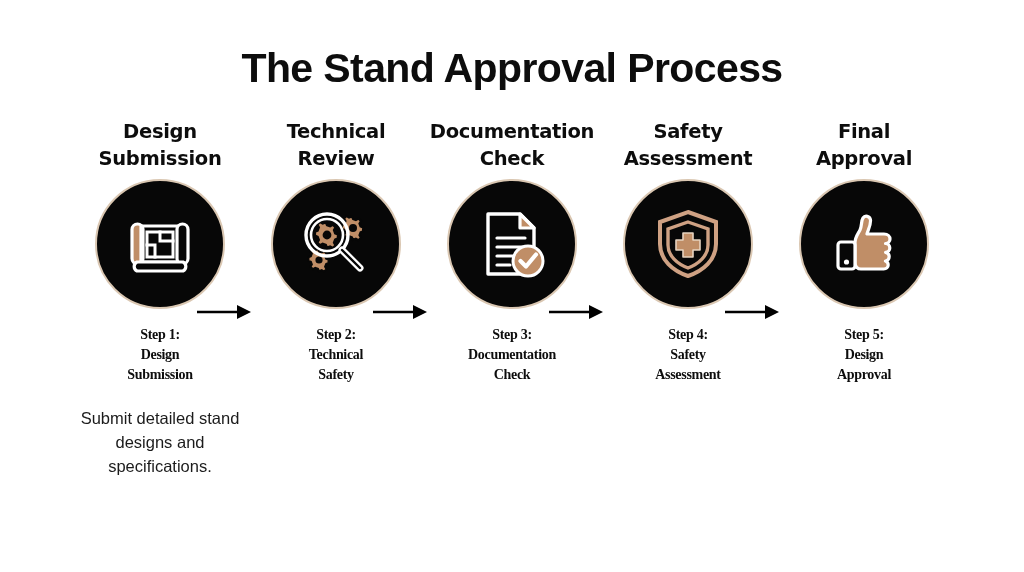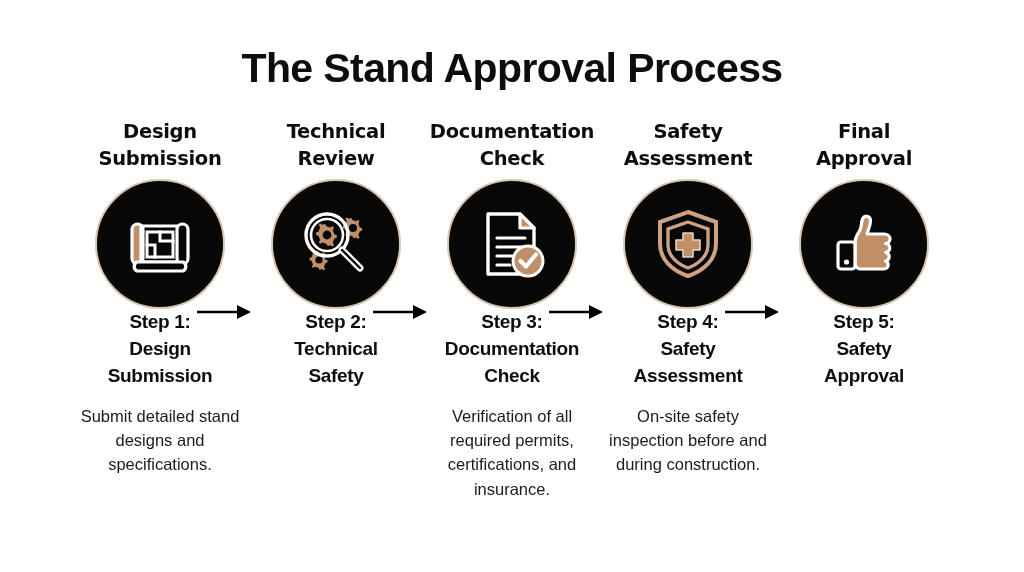--- a/index.html
+++ b/index.html
@@ -101,33 +101,33 @@
   .arrow {
     position: absolute;
     top: 122px;
     right: -30px;
     width: 60px;
     height: 22px;
     pointer-events: none;
   }
 
   .step-label {
-    margin-top: 0;
-    font-family: Liberation Sans, sans-serif;
+    margin-top: 16px;
+    font-family: Liberation Serif, serif;
     font-weight: bold;
-    font-size: 19px;
+    font-size: 14px;
     line-height: 1.42;
     color: #0d0d0d;
     text-align: center;
     white-space: pre-line;
     letter-spacing: -0.3px;
   }
 
   .step-desc {
-    margin-top: 14px;
+    margin-top: 21px;
     font-family: "Liberation Sans", sans-serif;
     font-weight: 400;
     font-size: 16.5px;
     line-height: 1.47;
     color: #1b1b1b;
     text-align: center;
     width: 176px;
   }
 </style>
 </head>
@@ -235,21 +235,20 @@
           </span>
         </div>
         <svg class="arrow" viewBox="0 0 60 22">
           <line x1="2" y1="11" x2="44" y2="11" stroke="#000000" stroke-width="2.6"></line>
           <path d="M42 4 L56 11 L42 18 Z" fill="#000000"></path>
         </svg>
       </div>
       <div class="step-label">Step 3:
 Documentation
 Check</div>
-      <div class="step-desc">Verification of all required permits, certifications, and insurance.</div>
     </div>
 
     <div class="step-col">
       <div class="step-heading">Safety
 Assessment</div>
       <div class="circle-wrap">
         <div class="circle">
           <span>
             <svg width="76" height="76" viewBox="0 0 76 76">
 
@@ -262,38 +261,37 @@
           </span>
         </div>
         <svg class="arrow" viewBox="0 0 60 22">
           <line x1="2" y1="11" x2="44" y2="11" stroke="#000000" stroke-width="2.6"></line>
           <path d="M42 4 L56 11 L42 18 Z" fill="#000000"></path>
         </svg>
       </div>
       <div class="step-label">Step 4:
 Safety
 Assessment</div>
-      <div class="step-desc">On-site safety inspection before and during construction.</div>
     </div>
 
     <div class="step-col">
       <div class="step-heading">Final
 Approval</div>
       <div class="circle-wrap">
         <div class="circle">
           <span>
             <svg width="74" height="74" viewBox="0 0 74 74">
 
               <path d="M28 36 C28 30 31 27 33 23 C35 19 34 14 36 11 C38 8 43 9 43.5 13 C44 18 41 23 40 27 H57 C61 27 63 29.5 63 32 C63 34.5 61 36.5 58.5 36.5 C61 36.5 62.8 38.5 62.8 41 C62.8 43.4 61 45.2 58.6 45.4 C60.8 45.8 62.2 47.6 62.2 49.8 C62.2 52 60.6 53.8 58.4 54 C60.2 54.6 61.2 56.2 61.2 58 C61.2 60.4 59.2 62 56.8 62 H34 C30.6 62 28 59.4 28 56 Z" fill="#c08e67" stroke="#ffffff" stroke-width="3.2" stroke-linejoin="round"></path>
 
               <rect x="11" y="35" width="17" height="27" rx="3" fill="#070707" stroke="#ffffff" stroke-width="3.2"></rect>
               <circle cx="19.5" cy="55" r="2.6" fill="#ffffff"></circle>
             </svg>
           </span>
         </div>
       </div>
       <div class="step-label">Step 5:
-Safety
+Design
 Approval</div>
     </div>
 
   </div>
 </div>
 
 </body></html>

